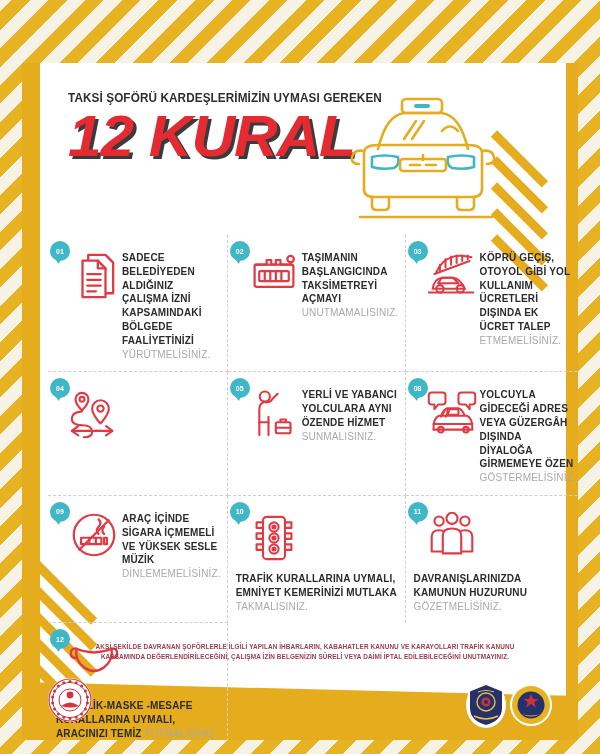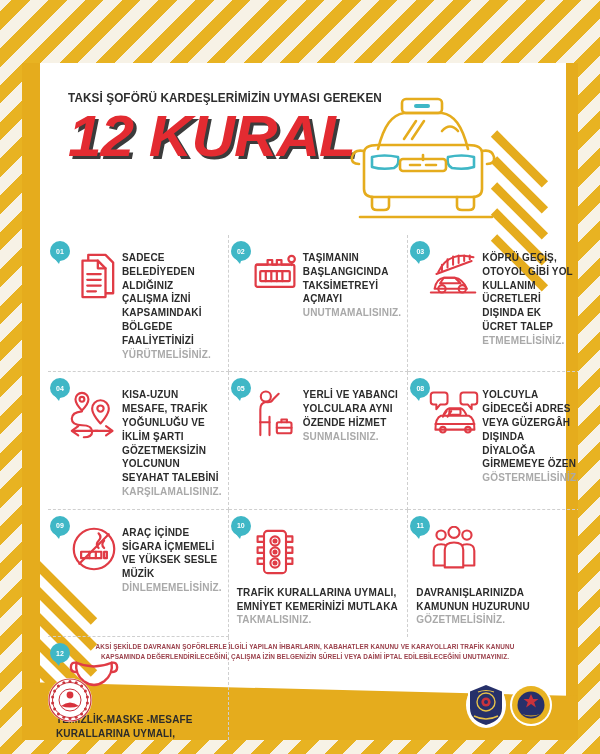--- a/index.html
+++ b/index.html
@@ -103,21 +103,21 @@
     margin-left:14px;margin-top:2px;
     display:flex;align-items:flex-start;justify-content:center;
   }
   .icon-wrap svg{display:block;}
   .txt{
     font-size:10px;line-height:1.38;font-weight:bold;
     color:#2b2b2b;letter-spacing:.15px;
     padding-top:2px;padding-left:2px;
     text-transform:uppercase;
   }
-  .txt .tail{color:#a9a9a9;font-weight:bold;text-align:right;}
+  .txt .tail{color:#a9a9a9;font-weight:normal;text-align:right;}
   
   .footnote{
     position:absolute;left:70px;right:60px;bottom:78px;
     text-align:center;
     font-size:6.4px;line-height:1.6;font-weight:bold;
     color:#9a3f4a;letter-spacing:.1px;
     text-transform:uppercase;
   }
   
   .logo{position:absolute;border-radius:50%;background:#fff;}
@@ -248,24 +248,20 @@
           <svg viewBox="0 0 54 58" width="50" height="56" fill="none" stroke="#e03b45" stroke-width="2.3" stroke-linejoin="round" stroke-linecap="round">
             <path d="M14 4 a7 7 0 0 1 7 7 c0 5 -7 12 -7 12 s-7 -7 -7 -12 a7 7 0 0 1 7 -7z"></path>
             <circle cx="14" cy="11" r="2.6"></circle>
             <path d="M34 12 a9 9 0 0 1 9 9 c0 7 -9 16 -9 16 s-9 -9 -9 -16 a9 9 0 0 1 9 -9z"></path>
             <circle cx="34" cy="21" r="3.4"></circle>
             <path d="M14 24 q-11 1 -11 8 q0 7 11 7 q11 0 11 7 q0 6 -9 6"></path>
             <path d="M10 50 l-7 -5 l7 -5 M40 50 l7 -5 l-7 -5"></path>
             <path d="M4 45 H46"></path>
             <path d="M22 45 h3 M28 45 h3"></path>
           </svg>
-        </div>
-        <div class="txt">
-          <span>KISA-UZUN MESAFE, TRAFİK YOĞUNLUĞU VE İKLİM ŞARTI GÖZETMEKSİZİN YOLCUNUN SEYAHAT TALEBİNİ</span>
-          <span class="tail">KARŞILAMALISINIZ.</span>
         </div>
       </div>
 
       <div class="rule">
         <div class="badge">05</div>
         <div class="icon-wrap">
           <svg viewBox="0 0 48 54" width="44" height="52" fill="none" stroke="#e03b45" stroke-width="2.3" stroke-linejoin="round" stroke-linecap="round">
             <circle cx="14" cy="8" r="5.5"></circle>
             <path d="M14 14 q-6 1 -6 8 v14"></path>
             <path d="M14 14 q6 1 8 -3 l6 -6"></path>

